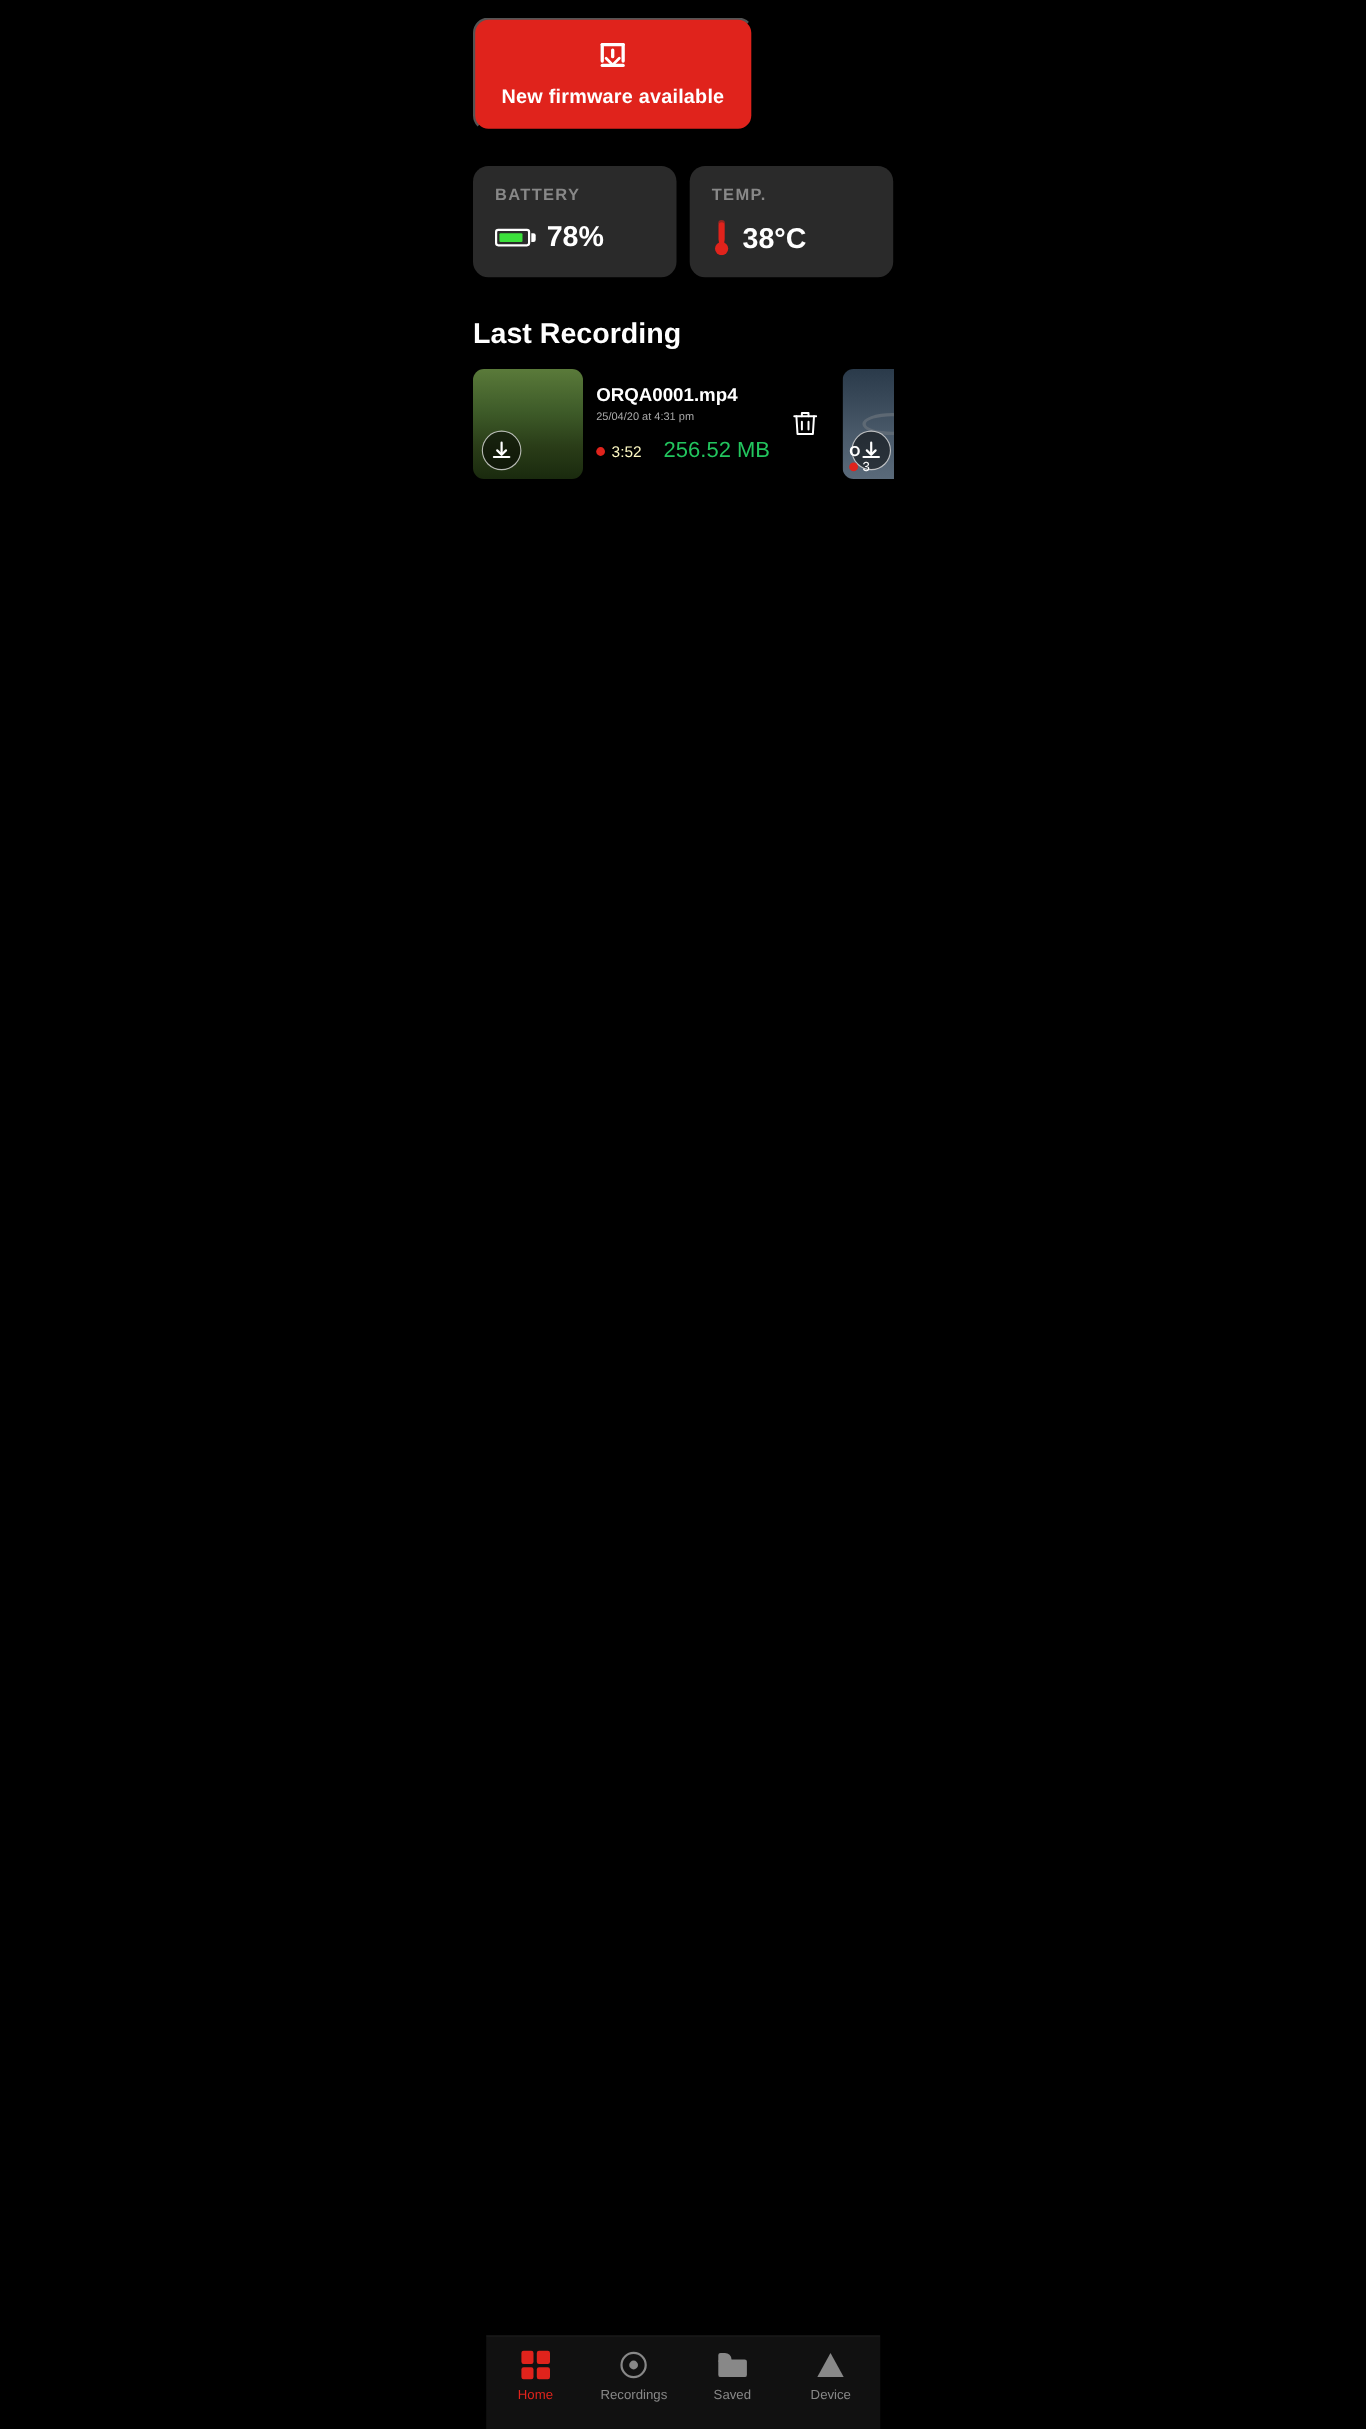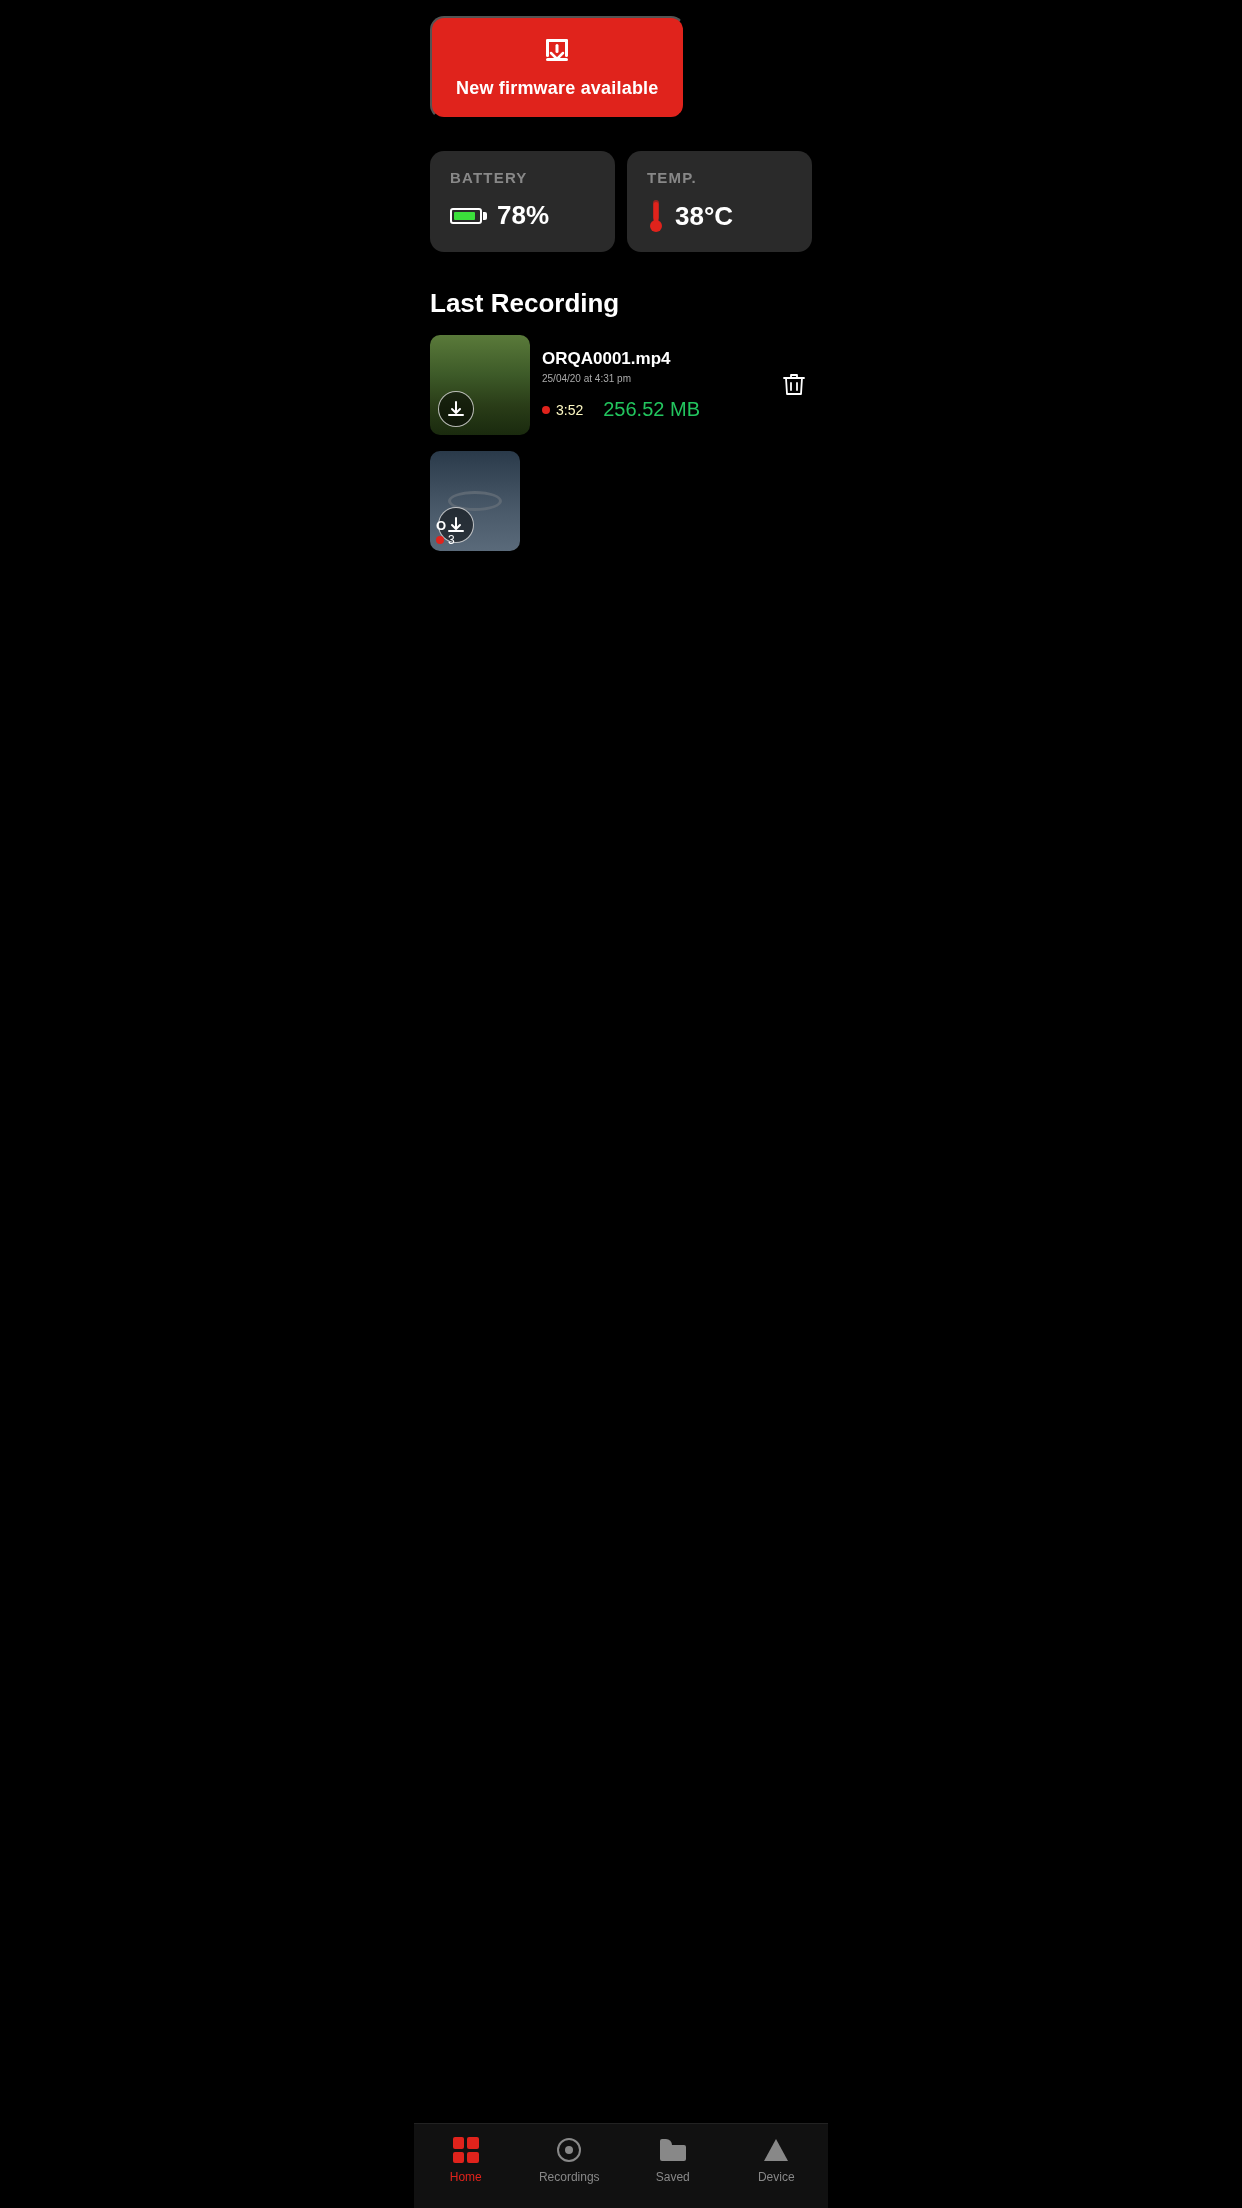--- a/index.html
+++ b/index.html
@@ -146,21 +146,20 @@
     .last-recording-section {
       margin-bottom: 20px;
     }
 
     .recordings-scroll {
       display: flex;
       gap: 16px;
       overflow-x: auto;
       padding-bottom: 8px;
       scrollbar-width: none;
-      flex-direction: column;
     }
 
     .recordings-scroll::-webkit-scrollbar {
       display: none;
     }
 
     
     .recording-card {
       display: flex;
       align-items: center;
@@ -309,21 +308,21 @@
       font-size: 12px;
       color: #fff;
     }
 
     
     .tab-bar {
       position: fixed;
       bottom: 0;
       left: 50%;
       transform: translateX(-50%);
-      width: 414px;
+      width: 358px;
       background-color: #111;
       display: flex;
       align-items: center;
       justify-content: flex-start;
       padding: 12px 0 24px 0;
       border-top: 1px solid #222;
     }
 
     .tab-item {
       display: flex;

